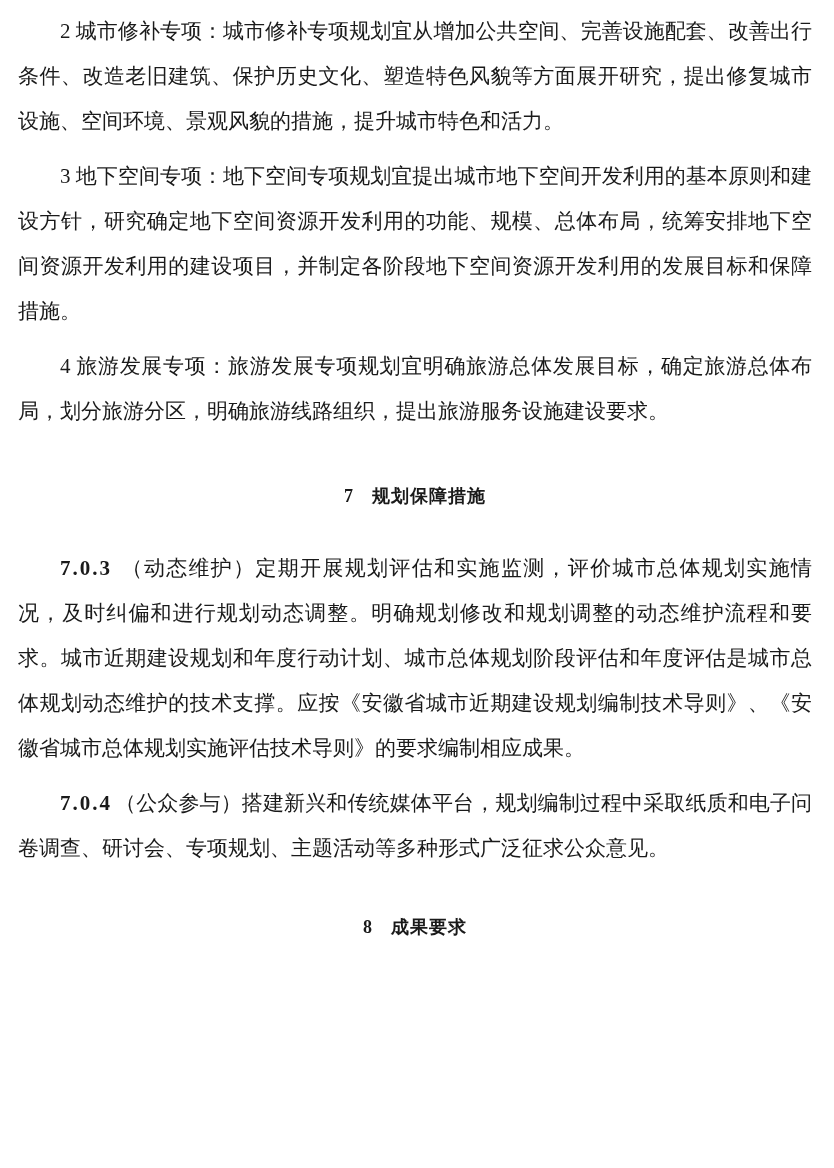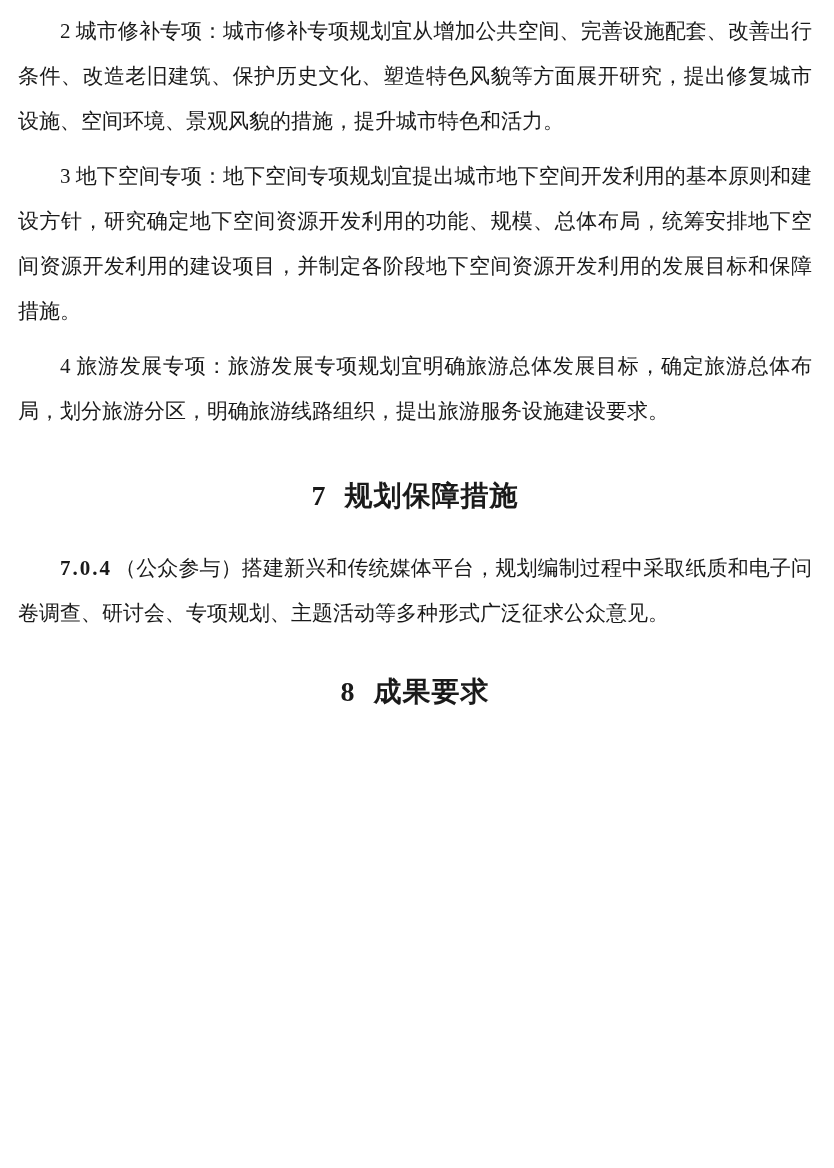--- a/index.html
+++ b/index.html
@@ -27,21 +27,21 @@
     word-break: break-all;
   }
   .sec-num {
     font-weight: bold;
     letter-spacing: 2px;
     margin-right: 3px;
     font-family: "Liberation Serif", "DejaVu Serif", serif;
   }
   .chapter-heading {
     margin: 44px 0 32px 0;
-    font-size: 28px;
+    font-size: 18px;
     font-weight: bold;
     line-height: 36px;
     text-align: center;
     letter-spacing: 1px;
   }
   .chapter-heading .chapter-num {
     margin-right: 18px;
   }
   .chapter-heading.bottom {
     margin-top: 38px;
@@ -58,20 +58,23 @@
   <p class="body-para">3 地下空间专项：地下空间专项规划宜提出城市地下空间开发利用的基本原则和建设方针，研究确定地下空间资源开发利用的功能、规模、总体布局，统筹安排地下空间资源开发利用的建设项目，并制定各阶段地下空间资源开发利用的发展目标和保障措施。</p>
 
   <p class="body-para">4 旅游发展专项：旅游发展专项规划宜明确旅游总体发展目标，确定旅游总体布局，划分旅游分区，明确旅游线路组织，提出旅游服务设施建设要求。</p>
 
   <h2 class="chapter-heading">
     <span class="chapter-num">7</span><span>规划保障措施</span>
   </h2>
 
 
 
+  <p class="body-para">
+    <span class="sec-num">7.0.3</span><span> （动态维护）定期开展规划评估和实施监测，评价城市总体规划实施情况，及时纠偏和进行规划动态调整。明确规划修改和规划调整的动态维护流程和要求。城市近期建设规划和年度行动计划、城市总体规划阶段评估和年度评估是城市总体规划动态维护的技术支撑。应按《安徽省城市近期建设规划编制技术导则》、《安徽省城市总体规划实施评估技术导则》的要求编制相应成果。</span>
+  </p>
 
   <p class="body-para">
     <span class="sec-num">7.0.4</span><span>（公众参与）搭建新兴和传统媒体平台，规划编制过程中采取纸质和电子问卷调查、研讨会、专项规划、主题活动等多种形式广泛征求公众意见。</span>
   </p>
 
   <h2 class="chapter-heading bottom">
     <span class="chapter-num">8</span><span>成果要求</span>
   </h2>
 
 </div>

